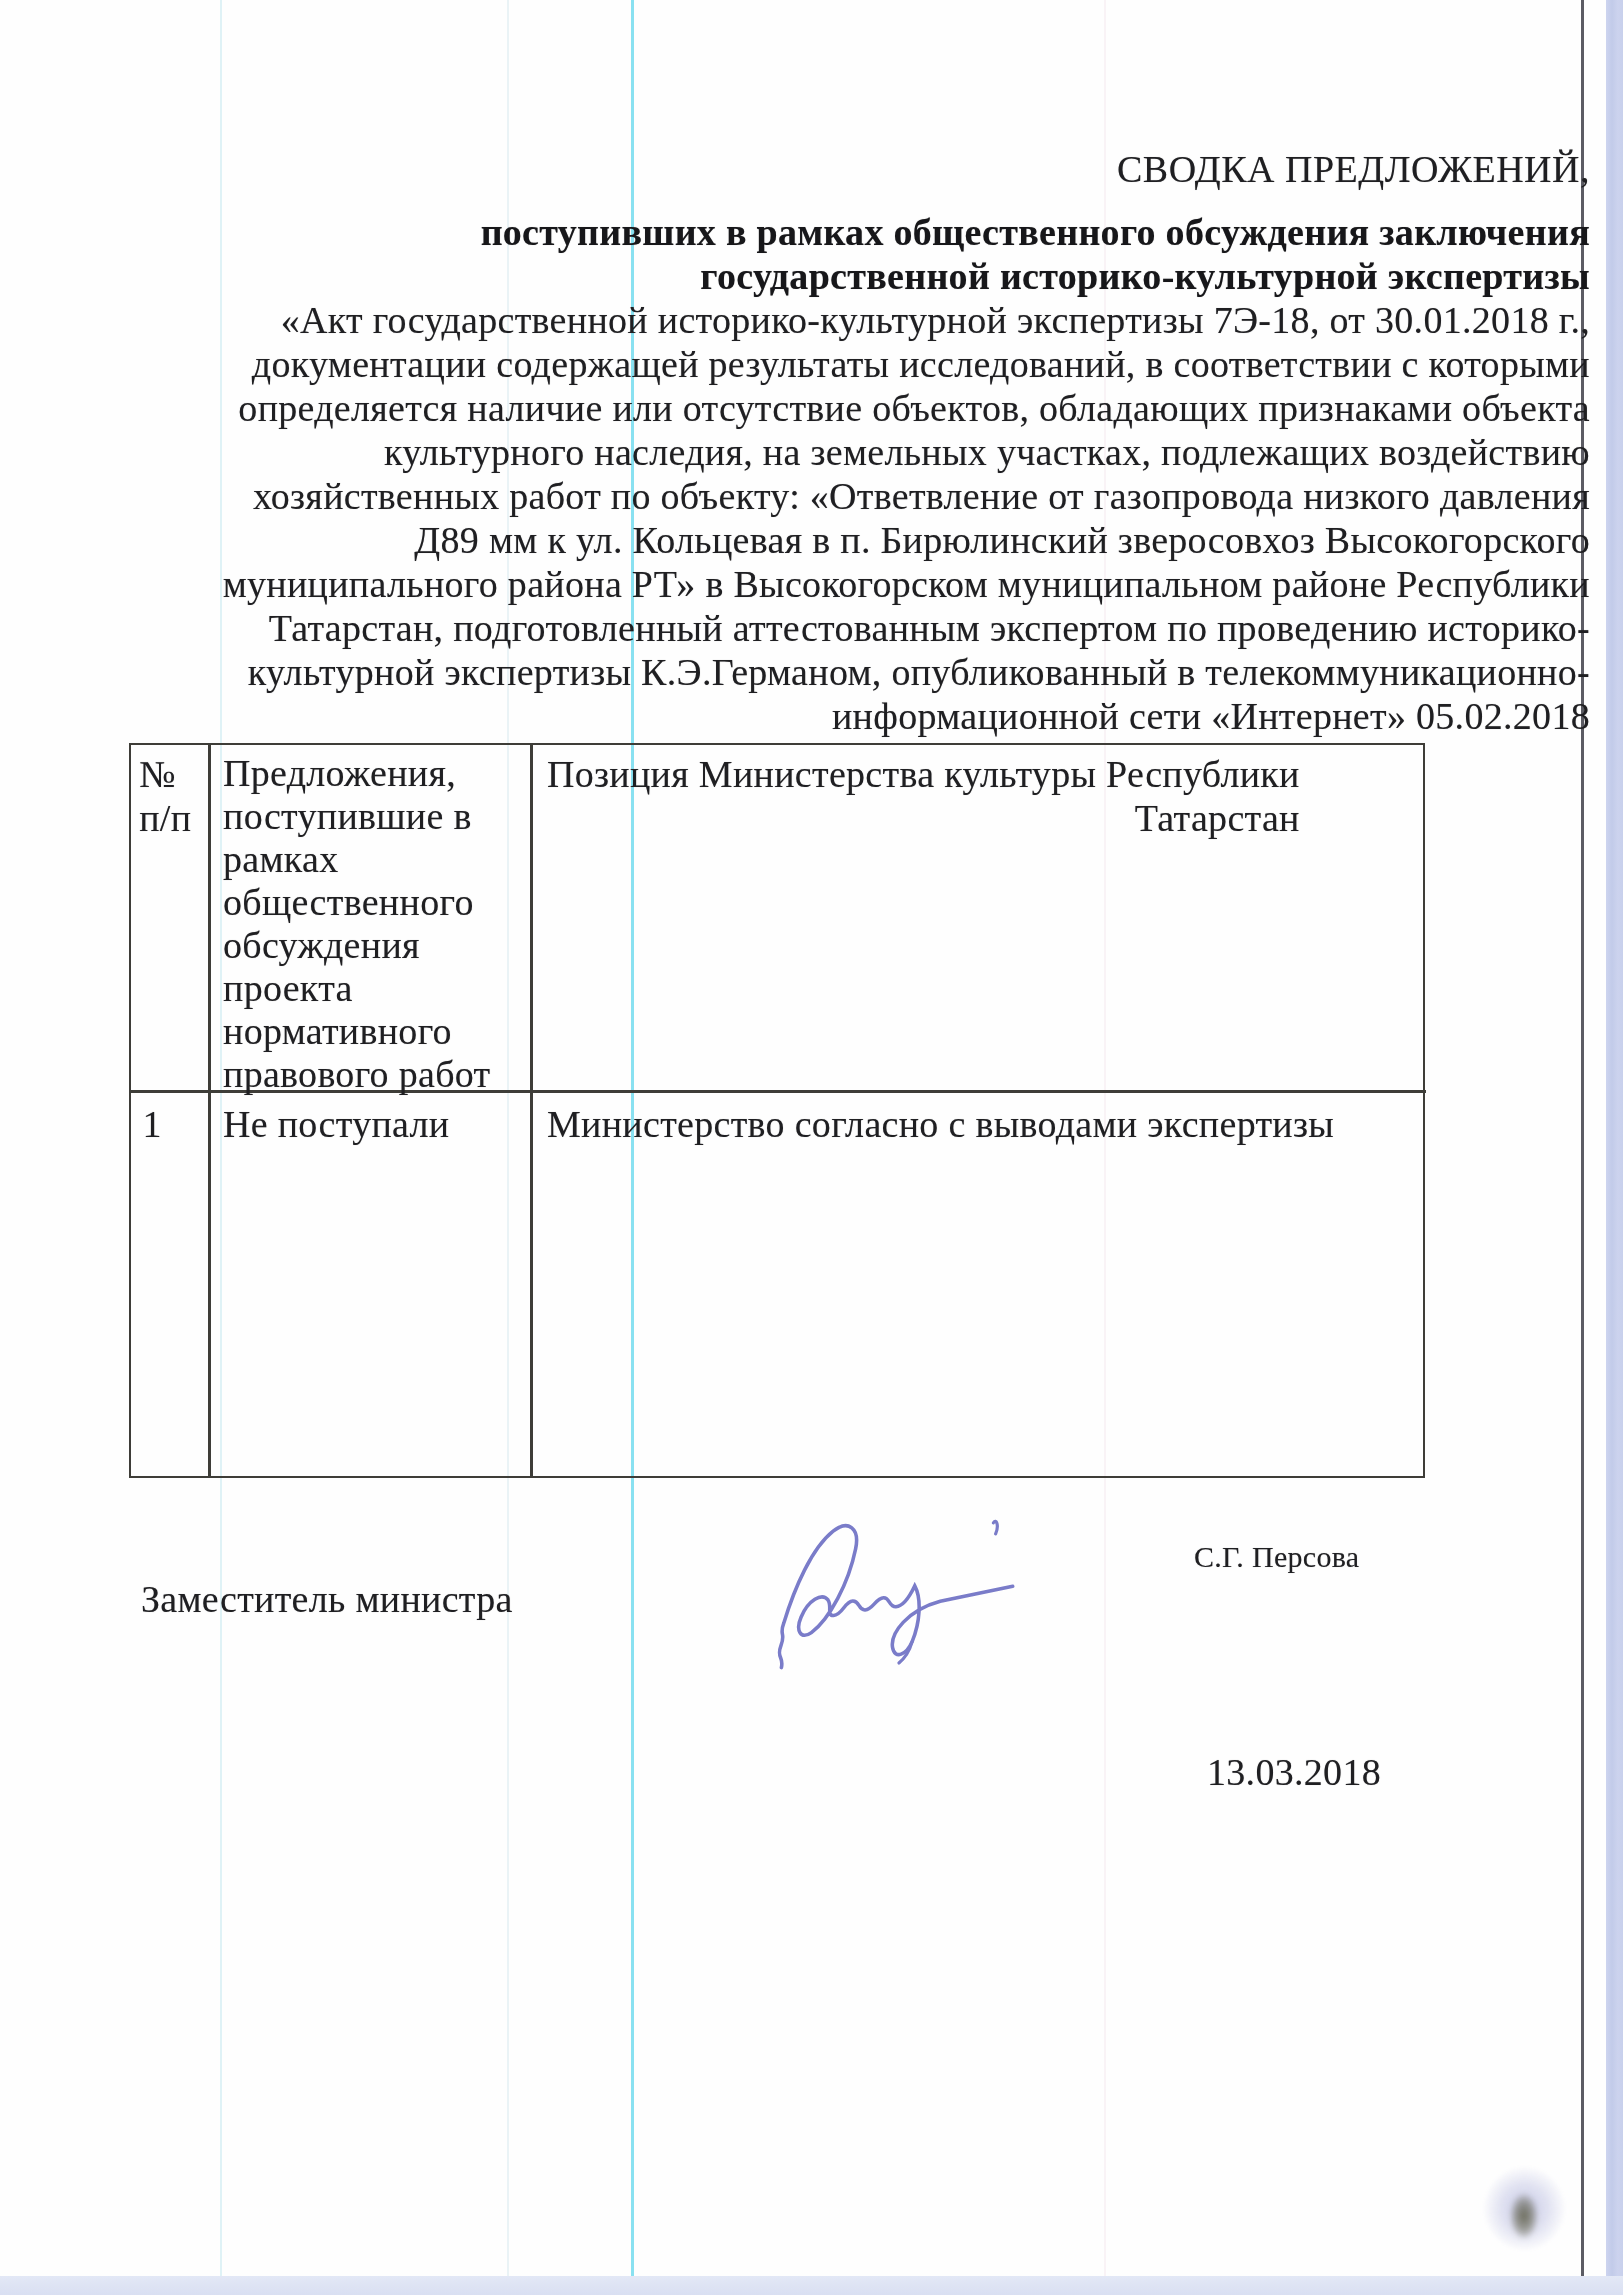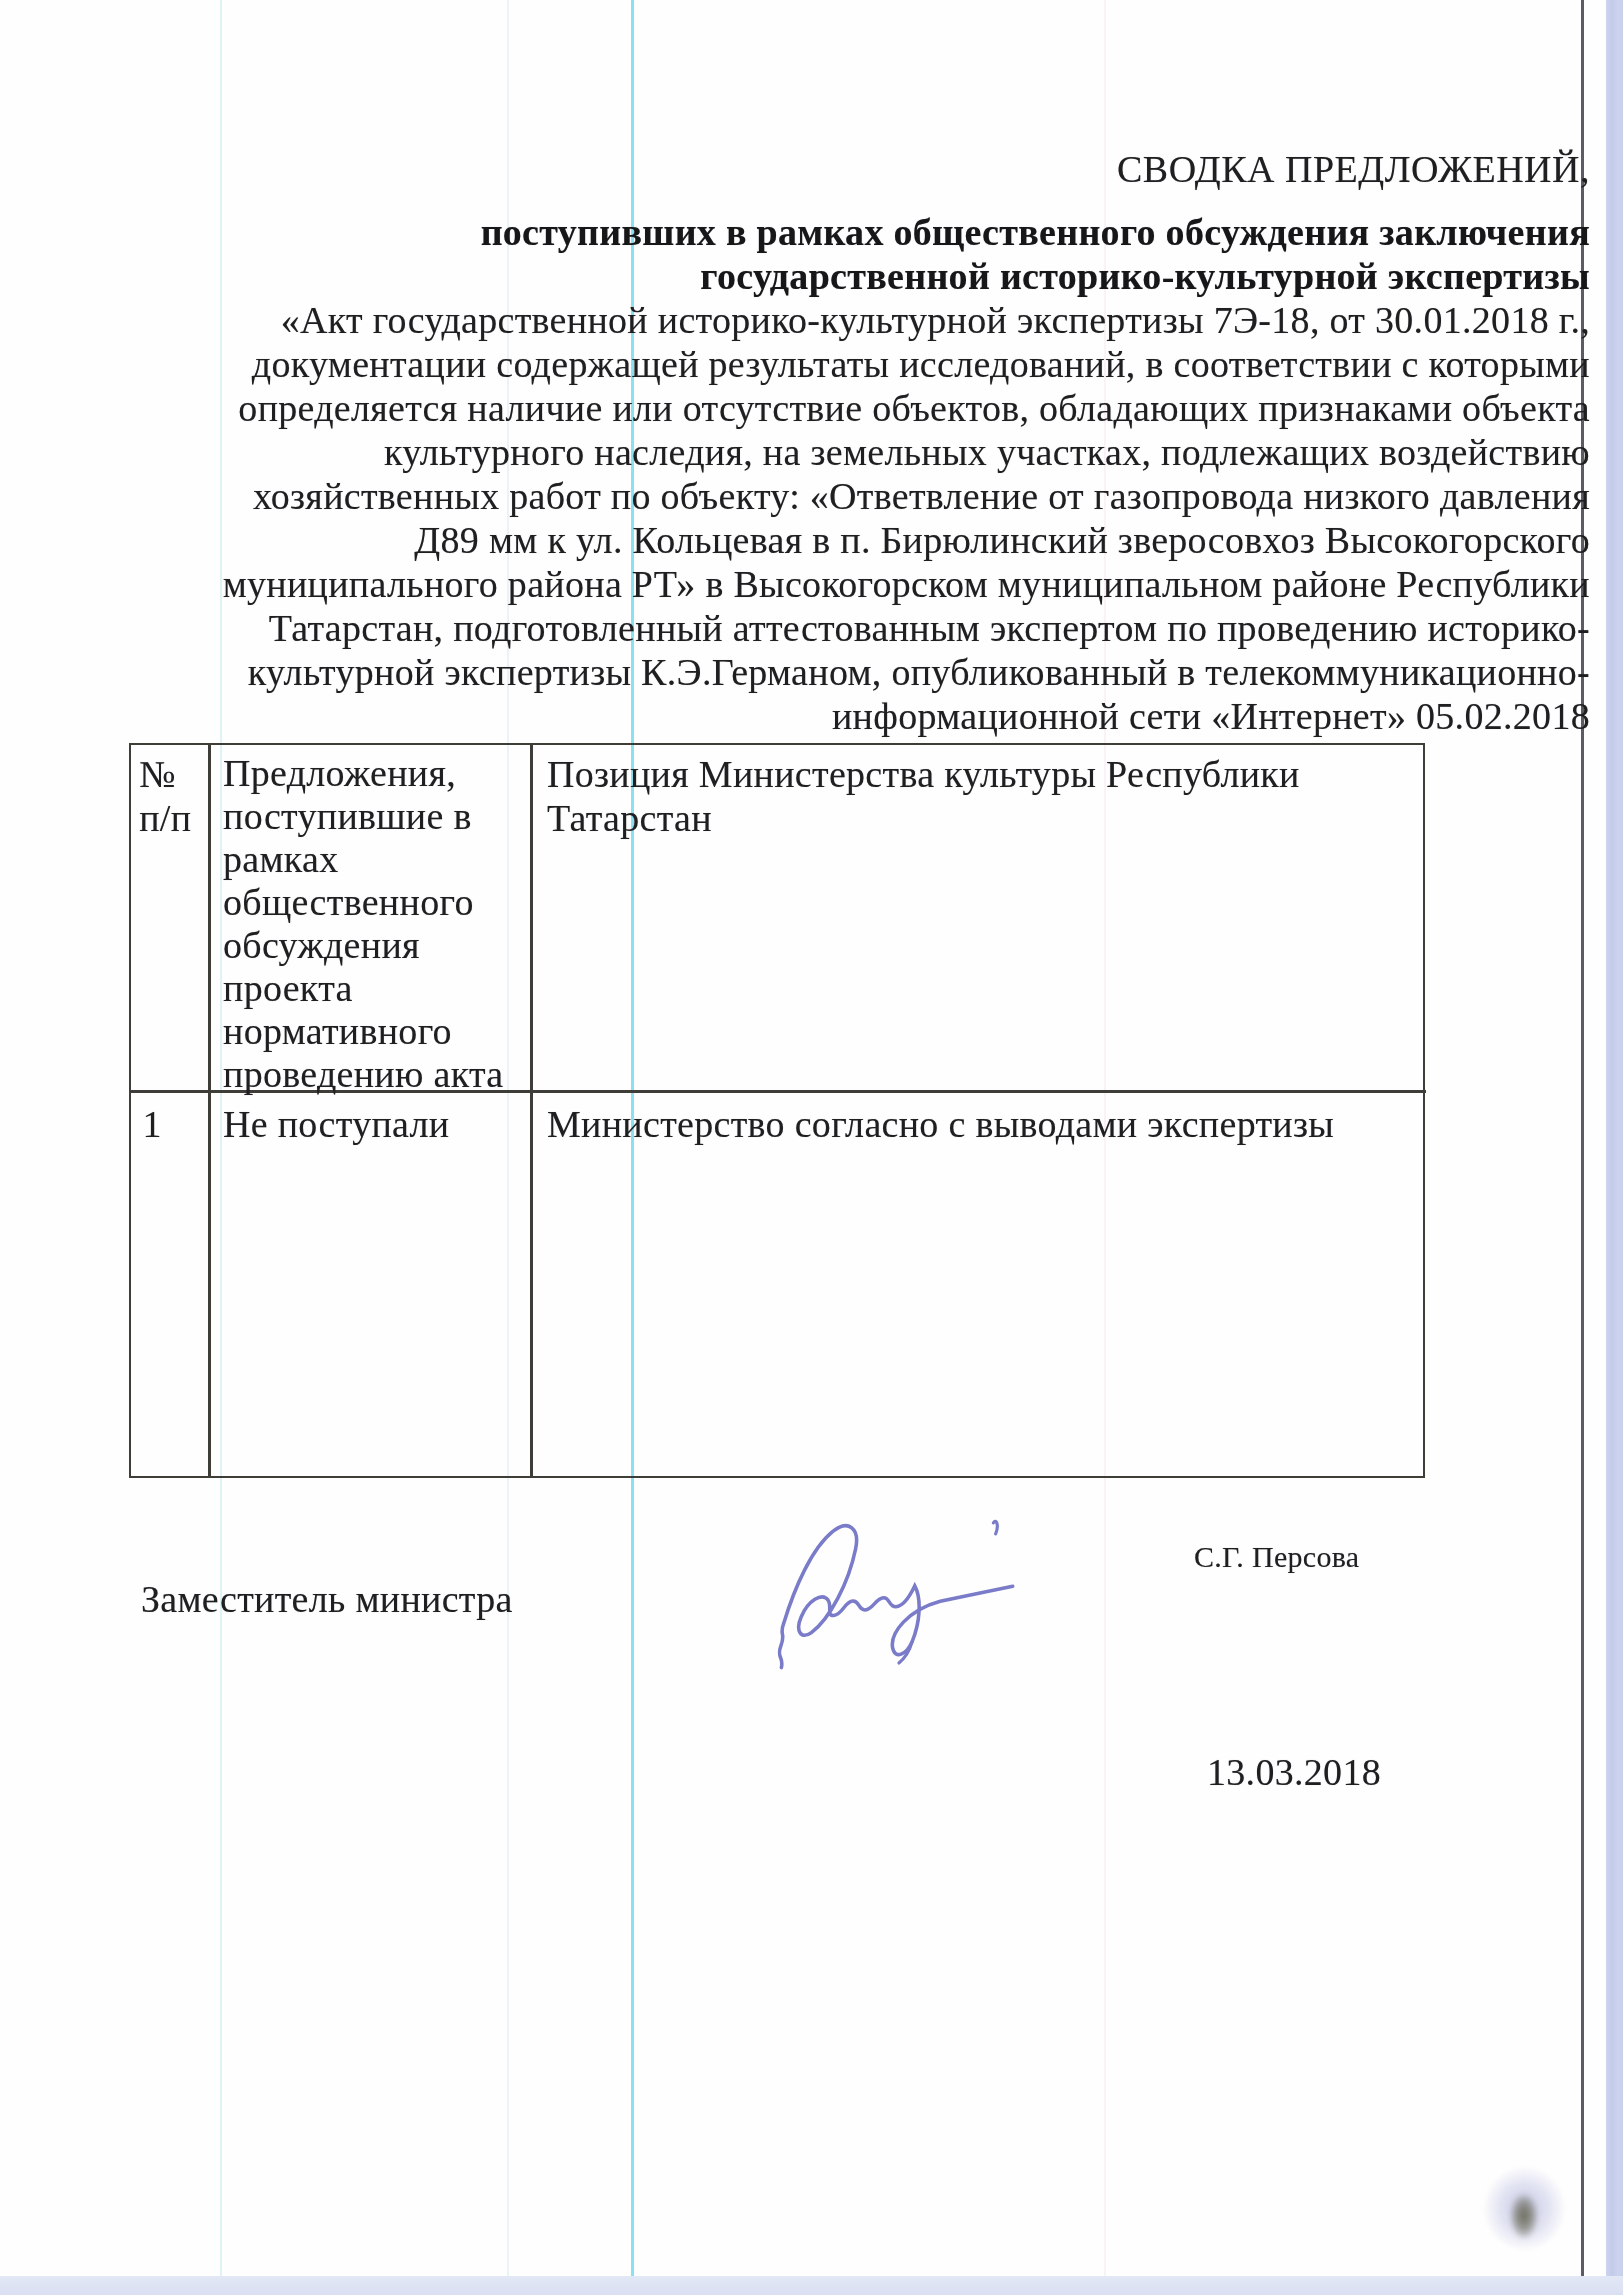--- a/index.html
+++ b/index.html
@@ -50,21 +50,21 @@
   
   .tbl{position:absolute;left:129px;top:743px;width:1296px;height:735px;
       border:2.5px solid var(--table-border);}
   .tbl .v1{position:absolute;top:0;bottom:0;left:77px;width:2.5px;background:var(--table-border);}
   .tbl .v2{position:absolute;top:0;bottom:0;left:399px;width:2.5px;background:var(--table-border);}
   .tbl .hdiv{position:absolute;left:-2.5px;right:-2.5px;top:345px;height:3.3px;background:var(--table-border);}
   .cell{position:absolute;font-size:38px;line-height:44px;letter-spacing:0.3px;
       text-shadow:0 0 0.8px rgba(40,40,40,.42);white-space:nowrap;}
   .c-num{left:8.2px;top:6.5px;width:69px;}
   .c-prop{left:92px;top:6.5px;width:308px;line-height:43px;}
-  .c-pos{left:416px;top:6.5px;}
+  .c-pos{left:416px;top:6.5px;text-align:right;}
   .r-num{left:11.5px;top:357px;width:65px;}
   .r-prop{left:92px;top:357px;}
   .r-pos{left:416px;top:357px;}
 
   
   .signoff-role{position:absolute;left:141px;top:1577px;font-size:38px;letter-spacing:0.3px;
       text-shadow:0 0 0.8px rgba(40,40,40,.42);white-space:nowrap;}
   .signoff-name{position:absolute;left:1194px;top:1540px;font-size:30px;letter-spacing:0.3px;
       text-shadow:0 0 0.8px rgba(40,40,40,.42);white-space:nowrap;}
   .signoff-date{position:absolute;left:1207px;top:1750px;font-size:38px;letter-spacing:0.3px;
@@ -114,21 +114,21 @@
       <div>п/п</div>
     </div>
     <div class="cell c-prop">
       <div>Предложения,</div>
       <div>поступившие в</div>
       <div>рамках</div>
       <div>общественного</div>
       <div>обсуждения</div>
       <div>проекта</div>
       <div>нормативного</div>
-      <div>проведению акта</div>
+      <div>правового работ</div>
     </div>
     <div class="cell c-pos">
       <div>Позиция Министерства культуры Республики</div>
       <div>Татарстан</div>
     </div>
 
     <div class="cell r-num">1</div>
     <div class="cell r-prop">Не поступали</div>
     <div class="cell r-pos">Министерство согласно с выводами экспертизы</div>
   </div>

